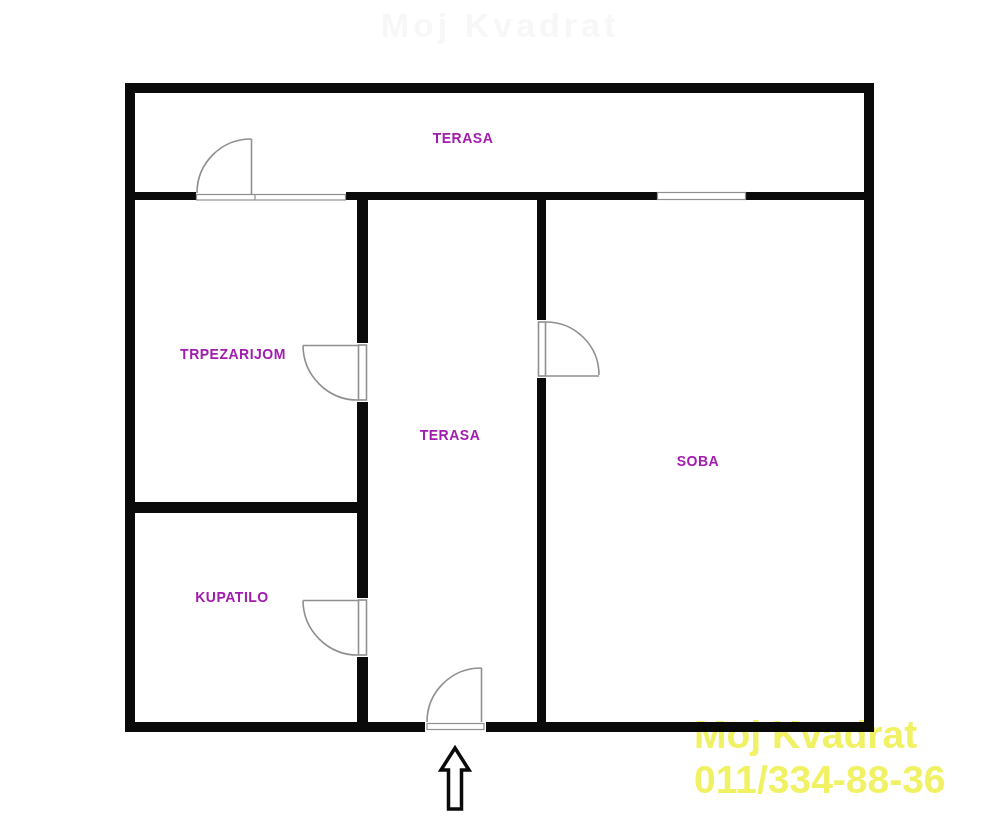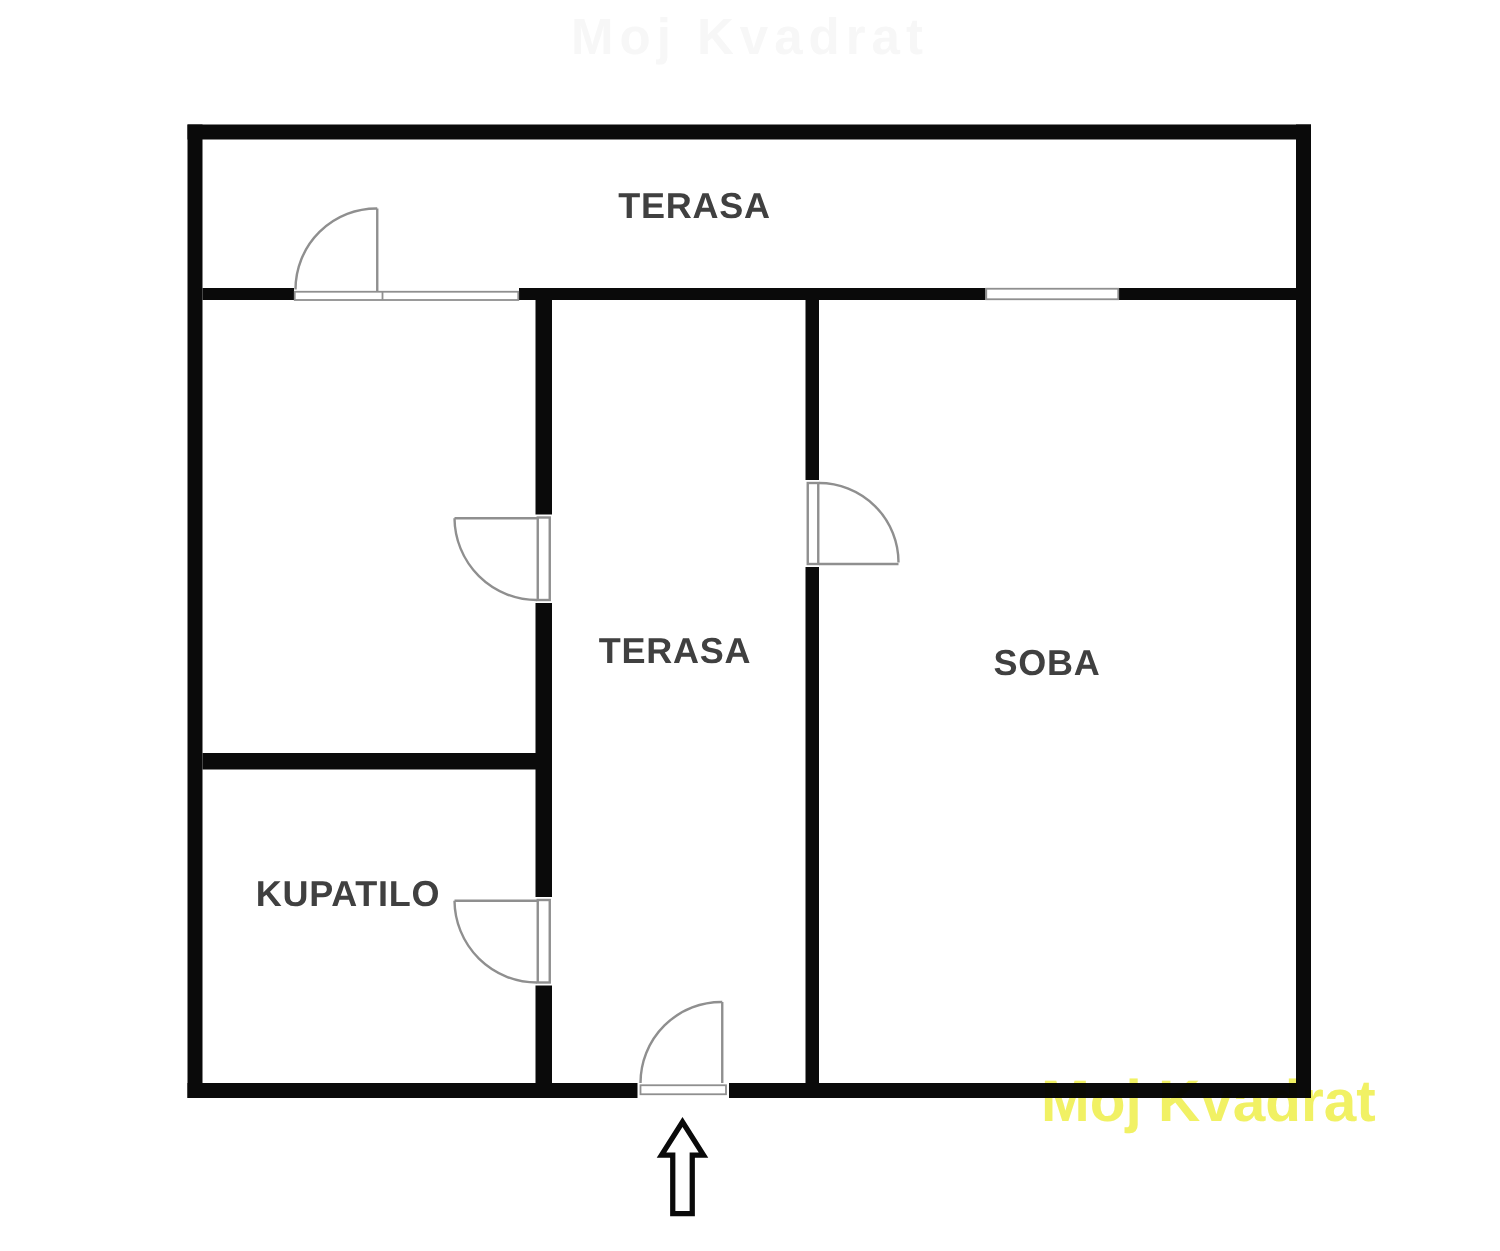--- a/index.html
+++ b/index.html
@@ -3,21 +3,21 @@
 <meta charset="utf-8">
 <style>
   html,body{margin:0;padding:0;background:#ffffff;}
   #stage{
     position:relative;width:1000px;height:834px;background:#ffffff;overflow:hidden;
     font-family:"Liberation Sans",sans-serif;
   }
   svg{position:absolute;left:0;top:0;}
   .room-label{
     position:absolute;transform:translate(-50%,-50%);
-    font-weight:bold;font-size:24px;letter-spacing:.5px;color:#404040;
+    font-weight:bold;font-size:14px;letter-spacing:.5px;color:#a21caf;
     white-space:nowrap;text-align:center;z-index:2;
   }
   .room-label .line{display:block;line-height:27px;}
   #faint-watermark{
     position:absolute;left:50%;top:6px;transform:translateX(-50%);
     font-weight:bold;font-size:34px;letter-spacing:4px;color:#f7f7f7;
     z-index:0;white-space:nowrap;
   }
   #yellow-watermark{
     position:absolute;left:694px;top:712px;z-index:5;
@@ -99,25 +99,27 @@
         <path d="M427,722 A54,54 0 0 1 481.5,668"></path>
       </g>
     </g>
 
     <polygon points="455,748 469,770 461.5,770 461.5,809 448.5,809 448.5,770 441,770" fill="#ffffff" stroke="#0a0a0a" stroke-width="3.5" stroke-linejoin="miter"></polygon>
   </svg>
 
   <div class="room-label" style="left:463px;top:138px;">TERASA</div>
 
   <div class="room-label" style="left:233px;top:354px;">
+    <span class="line">TRPEZARIJOM</span>
   </div>
 
   <div class="room-label" style="left:450px;top:435px;">TERASA</div>
 
-  <div class="room-label" style="left:698px;top:443px;">SOBA</div>
+  <div class="room-label" style="left:698px;top:461px;">SOBA</div>
 
   <div class="room-label" style="left:232px;top:597px;">KUPATILO</div>
 
   <div id="yellow-watermark">
     <span class="wm-line">Moj Kvadrat</span>
+    <span class="wm-line">011/334-88-36</span>
   </div>
 
 </div>
 
 </body></html>

